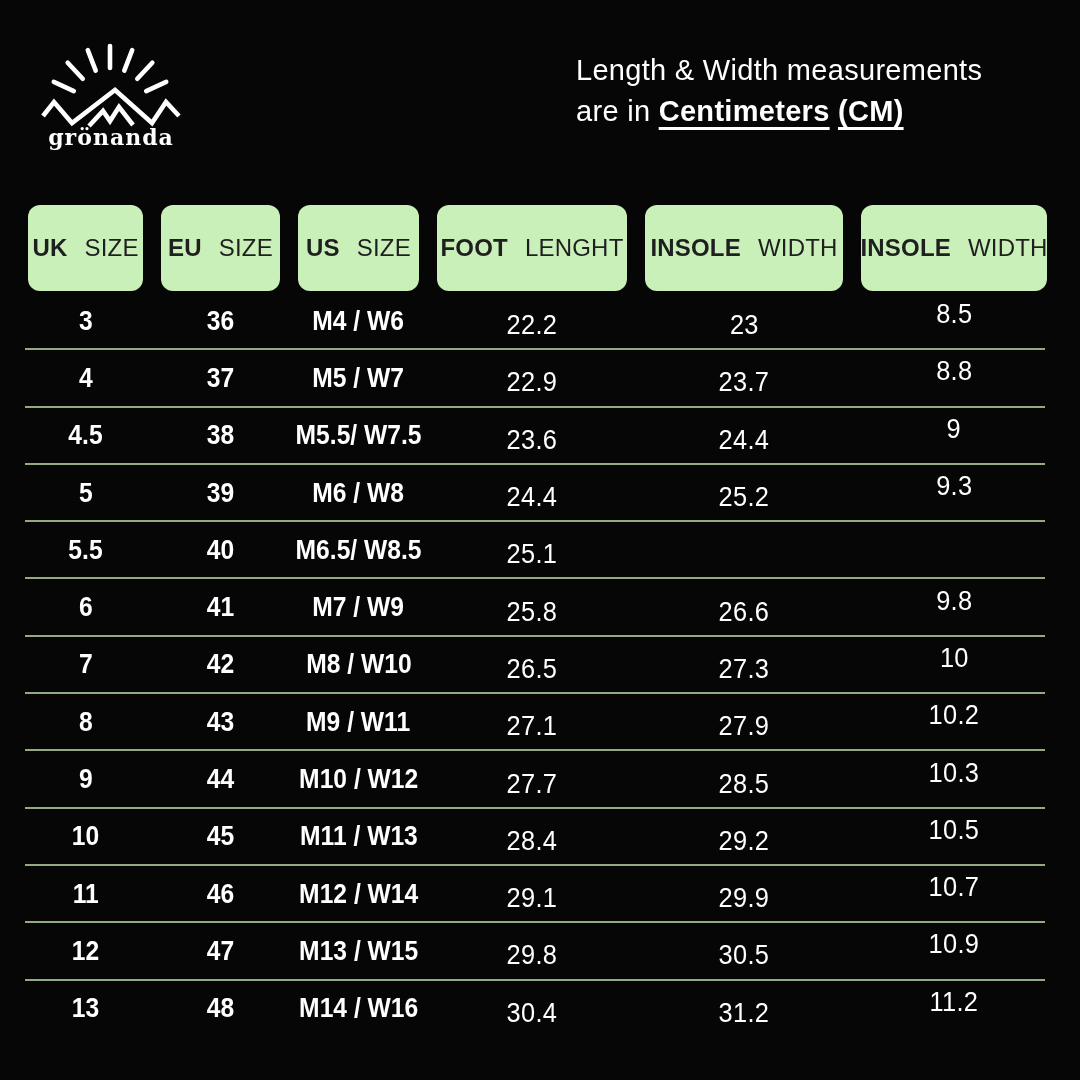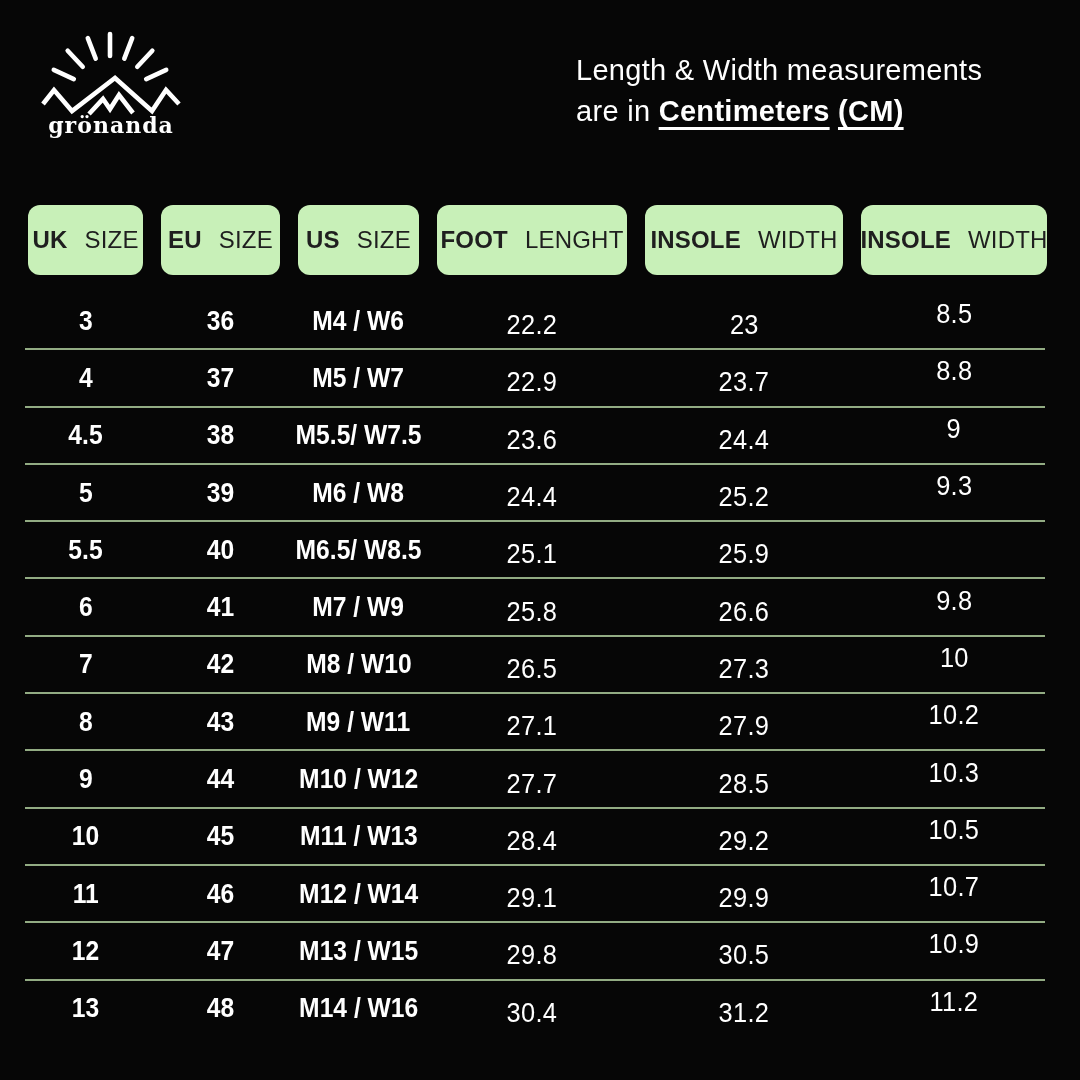--- a/index.html
+++ b/index.html
@@ -4,21 +4,21 @@
 <style>
   html,body{margin:0;padding:0;}
   body{
     width:1080px;height:1080px;position:relative;overflow:hidden;
     background:#060606;
     font-family:"Liberation Sans", sans-serif;
     -webkit-font-smoothing:antialiased;
   }
 
   
-  .logo{position:absolute;left:28px;top:30px;width:175px;height:120px;}
+  .logo{position:absolute;left:28px;top:42px;width:175px;height:120px;}
   .logo svg{display:block;width:100%;height:100%;}
 
   
   .note{
     position:absolute;left:576px;top:50px;width:480px;
     color:#ffffff;font-size:29px;line-height:41px;font-weight:500;
     letter-spacing:.3px;
   }
   .note .emph{
     font-weight:800;
@@ -33,21 +33,21 @@
     display:grid;
     grid-template-columns:115px 119px 121px 190px 198px 186px;
     column-gap:18px;
     padding-left:28px;
     align-items:center;
   }
   .header-row{position:absolute;top:205px;left:0;width:1080px;height:70px;}
   .pill{
     background:#c8f0b8;
     border-radius:12px;
-    height:70px;
+    height:86px;
     display:flex;align-items:center;justify-content:center;
     color:#1f1f1f;font-size:24px;letter-spacing:.2px;
     white-space:nowrap;
   }
   .pill .b{font-weight:800;}
   .pill .r{font-weight:400;margin-left:17px;}
 
   .rows{position:absolute;top:292px;left:0;width:1080px;}
   .data-row{height:57.3px;position:relative;}
   .data-row:not(:last-child)::after{
@@ -211,23 +211,20 @@
         </div>
         <div class="cell strong">
           <span>40</span>
         </div>
         <div class="cell strong">
           <span>M6.5/ W8.5</span>
         </div>
         <div class="cell num down">
           <span>25.1</span>
         </div>
-        <div class="cell num down">
-          <span>25.9</span>
-        </div>
       </div>
       <div class="grid-row data-row">
         <div class="cell strong">
           <span>6</span>
         </div>
         <div class="cell strong">
           <span>41</span>
         </div>
         <div class="cell strong">
           <span>M7 / W9</span>

